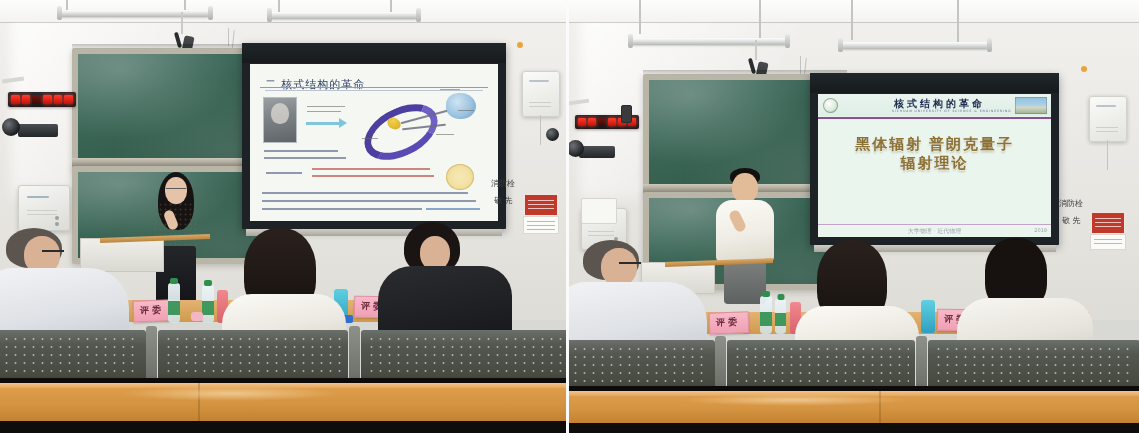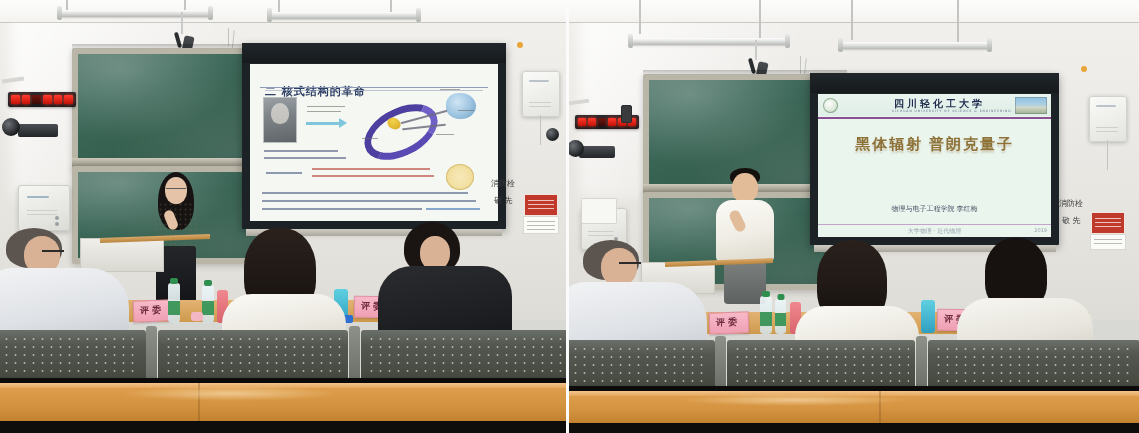--- a/index.html
+++ b/index.html
@@ -52,21 +52,21 @@
 
   
   .screen-box{position:absolute;background:#1d2226;border-radius:1px;
         box-shadow:0 3px 9px rgba(0,0,0,.35);}
   .screen-top{position:absolute;left:0;top:0;width:100%;height:20px;
         background:linear-gradient(180deg,#20262a,#161a1d);}
   .slide{position:absolute;overflow:hidden;background:#f4f7f2;}
 
   
   .sl-title-rule{position:absolute;left:4%;right:4%;height:1px;background:#8e9bb8;}
-  .sl-title{position:absolute;left:6%;top:20px;color:#2c3d63;font-weight:700;
+  .sl-title{position:absolute;left:6%;top:13px;color:#2c3d63;font-weight:400;
         letter-spacing:1px;white-space:nowrap;}
   .sl-portrait{position:absolute;background:
         linear-gradient(170deg,#9aa0a4,#7d8488 40%,#5f6468);
         border:1px solid #b9bec1;}
   .sl-portrait::after{content:"";position:absolute;left:22%;top:12%;width:56%;height:46%;
         border-radius:50% 50% 46% 46%;background:rgba(226,222,215,.72);}
   .sl-arrow{position:absolute;height:3px;background:#7fc6dd;}
   .sl-arrow::after{content:"";position:absolute;right:-7px;top:-4px;
         border-left:8px solid #7fc6dd;border-top:5px solid transparent;border-bottom:5px solid transparent;}
   .sl-ring{position:absolute;border-radius:50%;
@@ -429,28 +429,28 @@
       <div class="board-face"></div>
     </div>
     <div class="board-shadow" style="left:74px;top:70px;width:204px;"></div>
 
     <div class="screen-box" style="left:241px;top:73px;width:249px;height:172px;">
       <div class="screen-top"></div>
       <div class="slide" style="left:8px;top:21px;width:233px;height:143px;background:#eaf5ee;">
 
         <div class="rs-band" style="height:22px;"></div>
         <div class="rs-logo" style="left:5px;top:4px;width:15px;height:15px;"></div>
-        <div class="rs-calli" style="left:76px;top:3px;font-size:10px;">四川轻化工大学</div>
+        <div class="rs-calli" style="left:76px;top:3px;font-size:10px;">核式结构的革命</div>
         <div class="rs-calli-sub" style="left:74px;top:15px;font-size:3px;">SICHUAN UNIVERSITY OF SCIENCE &amp; ENGINEERING</div>
         <div class="rs-photo" style="right:4px;top:3px;width:32px;height:17px;"></div>
         <div class="rs-band-rule" style="top:23px;"></div>
 
         <div class="rs-title" style="top:42px;font-size:15px;font-family:Liberation Serif, serif;">黑体辐射 普朗克量子</div>
-
-        <div class="rs-sub" style="top:110px;font-size:7px;">物理与电子工程学院 李红梅</div>
+        <div class="rs-title" style="top:61px;font-size:15px;">辐射理论</div>
+
 
         <div class="rs-footrule" style="top:130px;"></div>
         <div class="rs-foot" style="top:133px;font-size:6px;">大学物理 · 近代物理</div>
         <div class="rs-pg" style="right:4px;top:133px;font-size:5px;">2019</div>
       </div>
     </div>
     <div class="mid-desk" style="left:245px;top:245px;width:242px;height:7px;background:linear-gradient(180deg,#cfcdc6,#a9a69d);"></div>
 
     <div class="led-panel" style="left:6px;top:115px;width:58px;height:14px;">
       <div class="led-d"></div>

